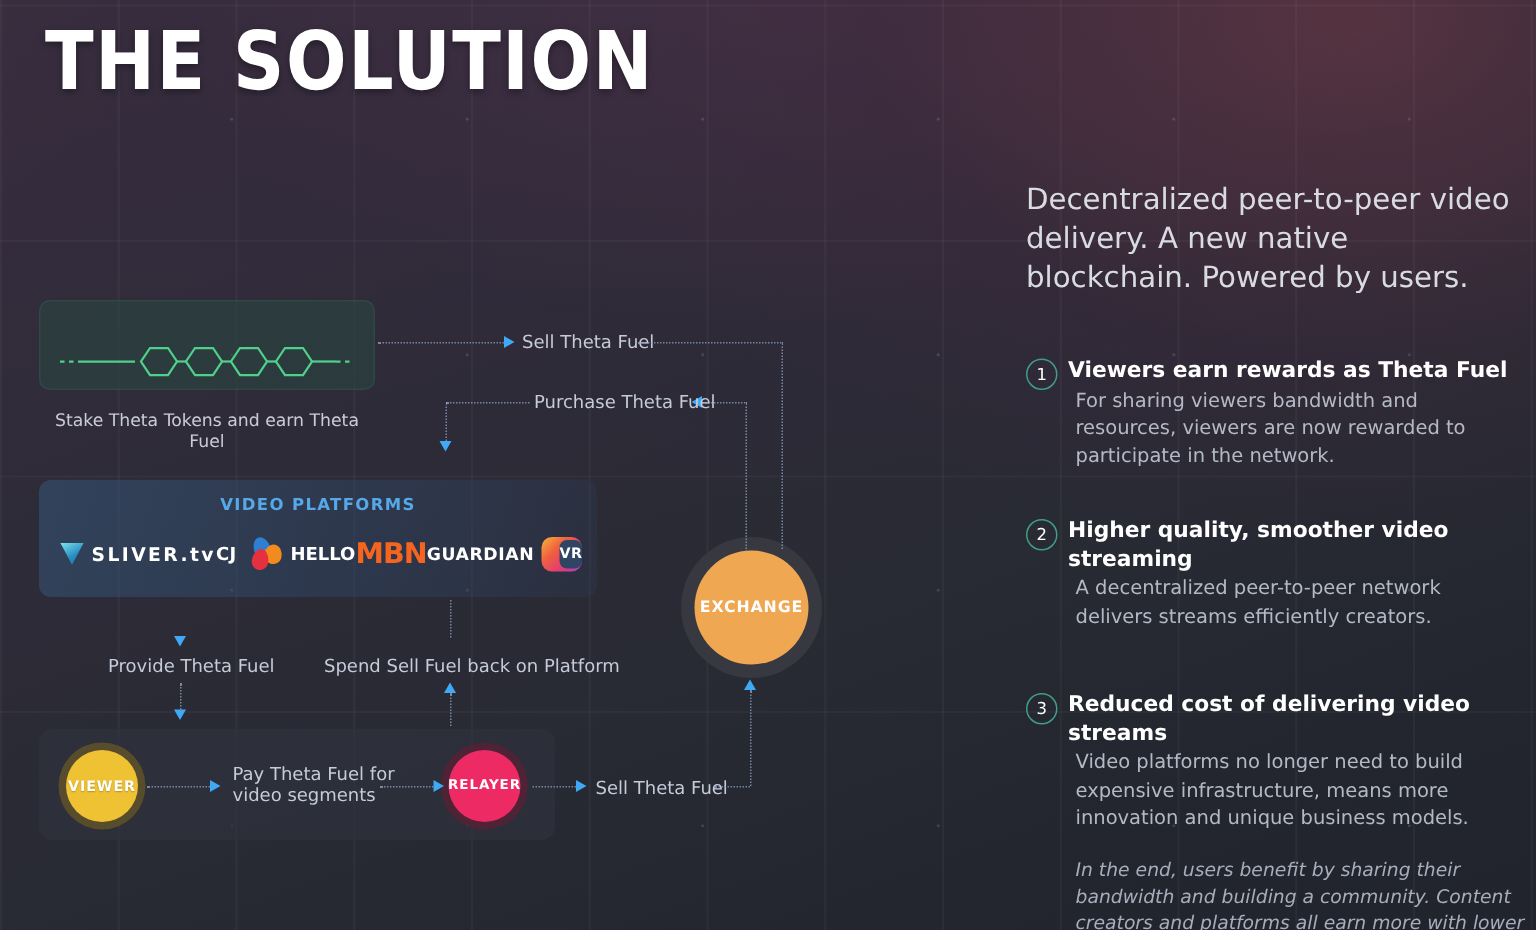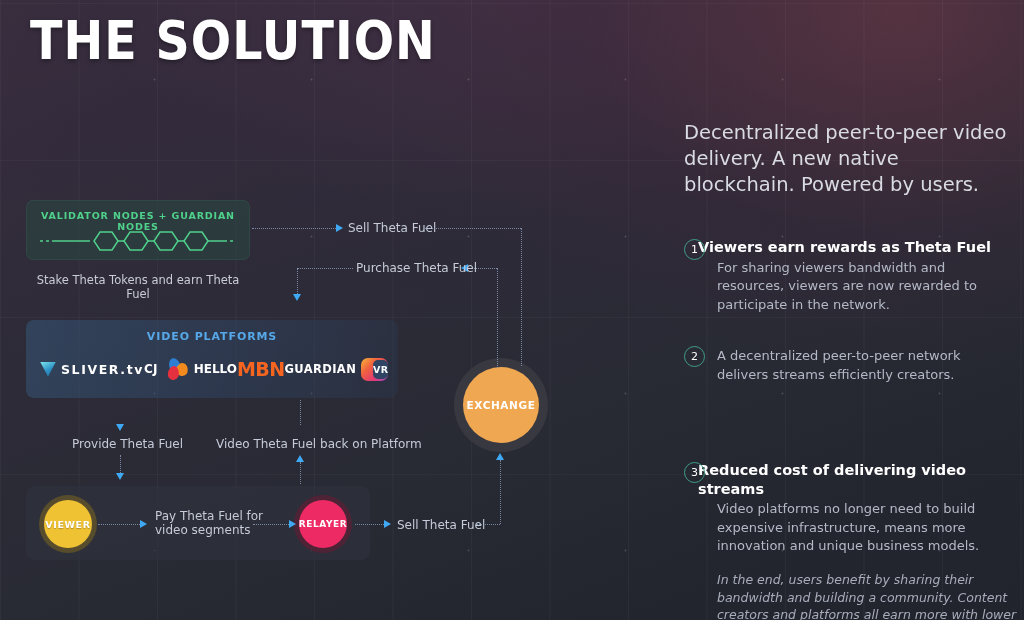--- a/index.html
+++ b/index.html
@@ -154,41 +154,40 @@
     position: absolute; left: 684px; top: 120px; width: 330px;
     color: #d9dbe3; font-size: 19.5px; line-height: 26px; font-weight: 400;
   }
   .item { position: absolute; left: 684px; width: 330px; }
   .num {
     position: absolute; left: 0; top: 1px; width: 21px; height: 21px;
     border-radius: 50%; border: 1.4px solid #3f9e86;
     color: #ffffff; font-size: 11px; display: flex; align-items: center; justify-content: center;
   }
   .item h3 {
-    margin-left: 14px; color: #ffffff; font-size: 14.5px; font-weight: 700; line-height: 18.5px;
+    margin-left: 28px; color: #ffffff; font-size: 14.5px; font-weight: 700; line-height: 18.5px;
   }
   .item p {
     margin-left: 33px; margin-top: 2px; color: #b4b9c6; font-size: 13px; line-height: 18.5px; font-weight: 400;
   }
   .outro {
     position: absolute; left: 717px; top: 571px; width: 300px;
     color: #a8adbb; font-size: 12.5px; line-height: 17.5px; font-style: italic;
   }
 </style>
 </head>
 <body>
 
 <div id="stage">
   <div id="grid"></div>
   <div id="grid-dots"></div>
 
   <div class="title">THE SOLUTION</div>
 
   <div class="panel validators-box">
-    <div class="validators-title">VALIDATOR NODES + GUARDIAN NODES</div>
     <svg class="hexchain" width="200" height="22" viewBox="0 0 200 22">
       <g stroke="#4fd18b" stroke-width="1.5" fill="none">
         <line x1="2" y1="11" x2="14" y2="11" stroke-dasharray="3 3"></line>
         <line x1="14" y1="11" x2="52" y2="11"></line>
         <polygon points="62,2 74,2 80,11 74,20 62,20 56,11"></polygon>
         <line x1="80" y1="11" x2="86" y2="11"></line>
         <polygon points="92,2 104,2 110,11 104,20 92,20 86,11"></polygon>
         <line x1="110" y1="11" x2="116" y2="11"></line>
         <polygon points="122,2 134,2 140,11 134,20 122,20 116,11"></polygon>
         <line x1="140" y1="11" x2="146" y2="11"></line>
@@ -251,21 +250,21 @@
   <div class="dot-h" style="left:297px; top:268px; width:56px;"></div>
   <div class="dot-v" style="left:297px; top:268px; height:26px;"></div>
   <div class="arrow arr-d" style="left:293px; top:294px;"></div>
 
   <div class="arrow arr-d" style="left:116px; top:424px;"></div>
   <div class="conn-label" style="left:72px; top:437px;">Provide Theta Fuel</div>
   <div class="dot-v" style="left:120px; top:455px; height:18px;"></div>
   <div class="arrow arr-d" style="left:116px; top:473px;"></div>
 
   <div class="dot-v" style="left:300px; top:400px; height:25px;"></div>
-  <div class="conn-label" style="left:216px; top:437px;">Video Theta Fuel back on Platform</div>
+  <div class="conn-label" style="left:216px; top:437px;">Spend Sell Fuel back on Platform</div>
   <div class="arrow arr-u" style="left:296px; top:455px;"></div>
   <div class="dot-v" style="left:300px; top:462px; height:22px;"></div>
 
   <div class="dot-h" style="left:98px; top:524px; width:42px;"></div>
   <div class="arrow arr-r" style="left:140px; top:520px;"></div>
   <div class="conn-label" style="left:155px; top:509px;">
     <span>Pay Theta Fuel for</span><br>
     <span>video segments</span>
   </div>
   <div class="dot-h" style="left:253px; top:524px; width:36px;"></div>
@@ -281,20 +280,21 @@
   <div class="lede">Decentralized peer-to-peer video delivery. A new native blockchain. Powered by users.</div>
 
   <div class="item" style="top:238px;">
     <div class="num">1</div>
     <h3>Viewers earn rewards as Theta Fuel</h3>
     <p>For sharing viewers bandwidth and resources, viewers are now rewarded to participate in the network.</p>
   </div>
 
   <div class="item" style="top:345px;">
     <div class="num">2</div>
+    <h3>Higher quality, smoother video streaming</h3>
     <p>A decentralized peer-to-peer network delivers streams efficiently creators.</p>
   </div>
 
   <div class="item" style="top:461px;">
     <div class="num">3</div>
     <h3>Reduced cost of delivering video streams</h3>
     <p>Video platforms no longer need to build expensive infrastructure, means more innovation and unique business models.</p>
   </div>
 
   <div class="outro">In the end, users benefit by sharing their bandwidth and building a community. Content creators and platforms all earn more with lower</div>

